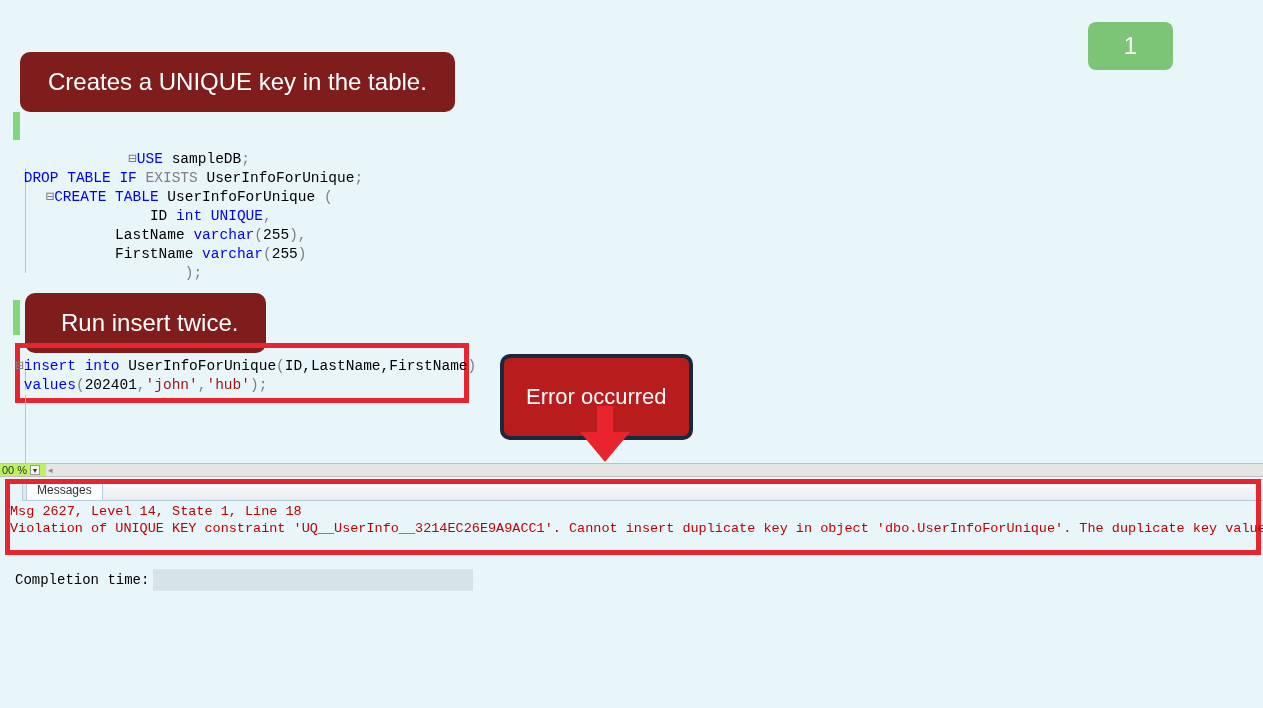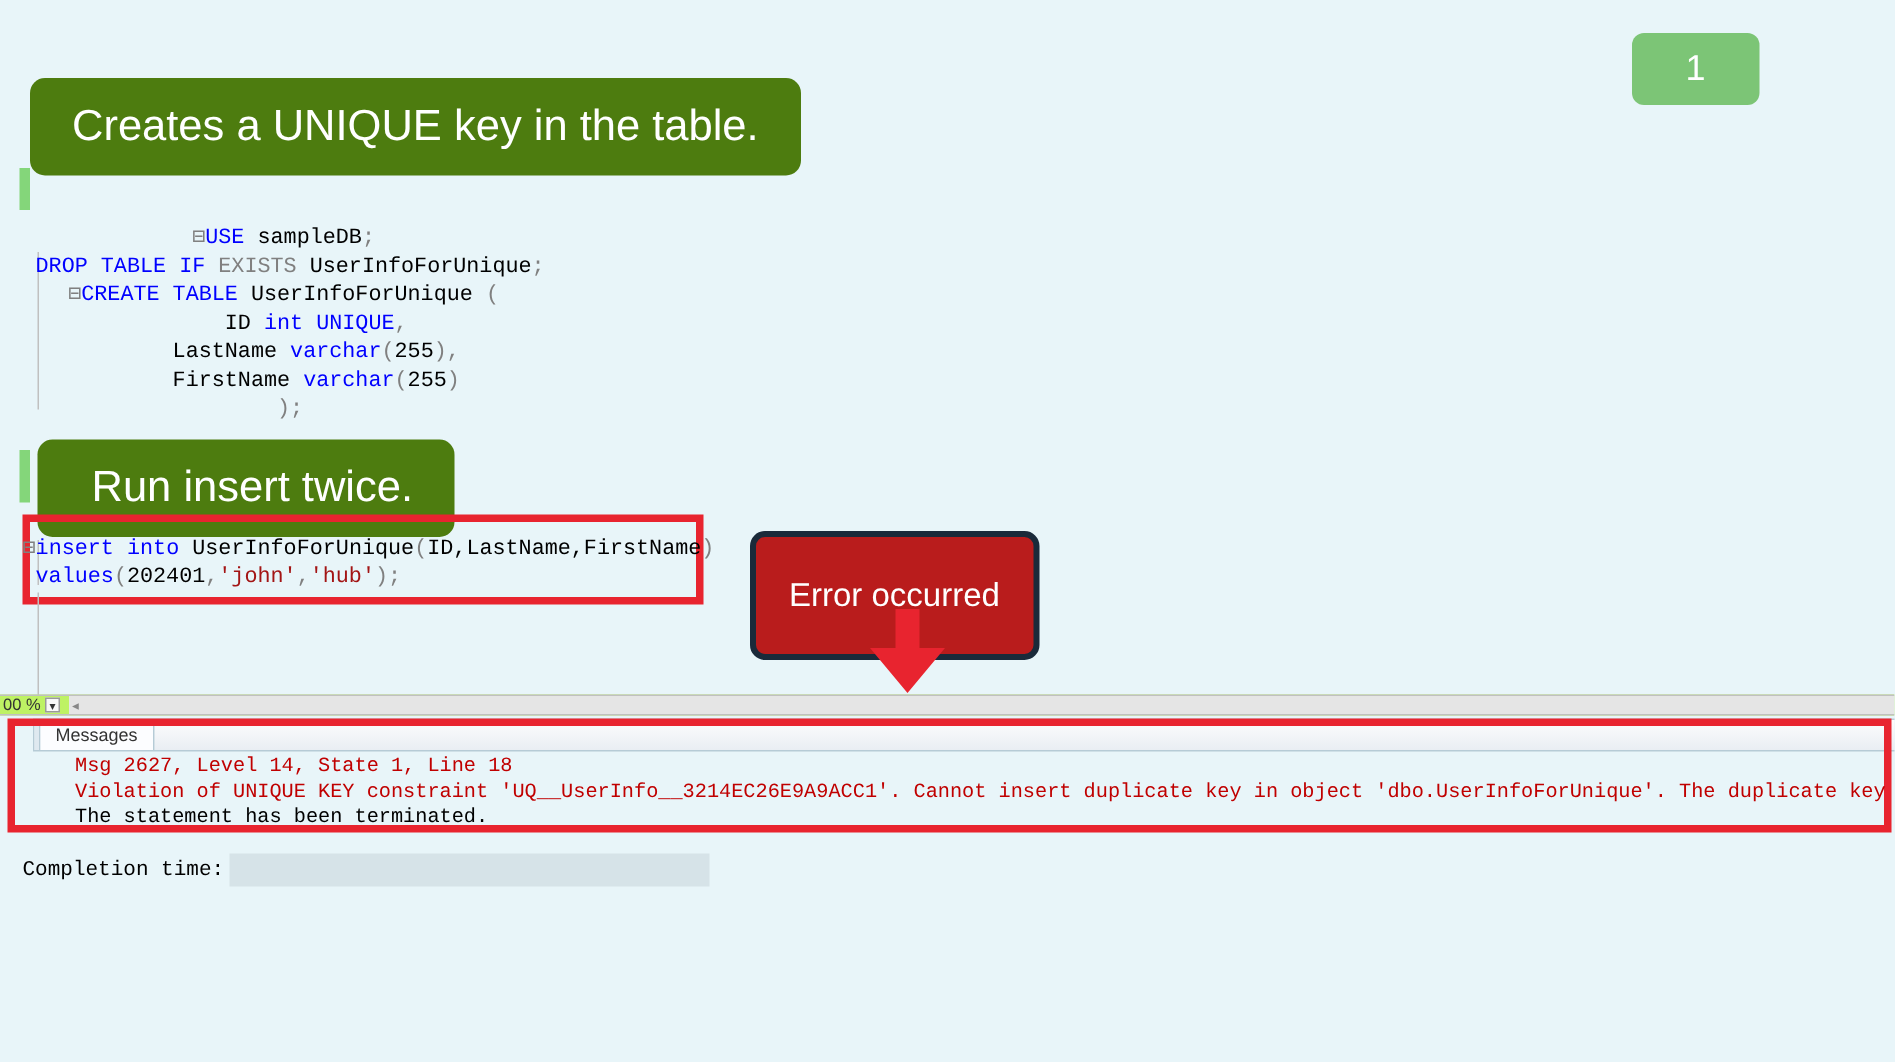--- a/index.html
+++ b/index.html
@@ -5,23 +5,23 @@
   * { box-sizing: border-box; margin: 0; padding: 0; }
   body {
     background: #e8f5f9;
     font-family: -apple-system, BlinkMacSystemFont, "Segoe UI", sans-serif;
     width: 1263px;
     height: 708px;
     overflow: hidden;
     position: relative;
   }
   .callout-blue {
-    background: #4d7c0f;
+    background: #7f1d1d;
     color: #fff;
-    font-size: 29px;
+    font-size: 24px;
     font-weight: 500;
     padding: 16px 28px;
     border-radius: 10px;
     display: inline-block;
   }
   .badge-green {
     background: #7cc576;
     color: #fff;
     font-size: 24px;
     font-weight: 500;
@@ -152,21 +152,20 @@
   .messages-body {
     position: absolute;
     left: 10px;
     top: 503px;
     right: 0;
     font-family: Consolas, "Courier New", monospace;
     font-size: 13.5px;
     line-height: 17px;
     white-space: nowrap;
     overflow: hidden;
-    padding-left: 40px;
   }
   .msg-err { color: #c00000; }
   .msg-normal { color: #000; }
 
   .completion-row {
     position: absolute;
     left: 15px;
     top: 569px;
     font-family: Consolas, "Courier New", monospace;
     font-size: 14px;
@@ -262,19 +261,18 @@
   <div class="messages-tab">
     <span>Messages</span>
   </div>
 </div>
 
 <div id="redbox-msg" class="red-box"></div>
 
 <div class="messages-body">
 <div class="msg-err">Msg 2627, Level 14, State 1, Line 18</div>
 <div class="msg-err">Violation of UNIQUE KEY constraint 'UQ__UserInfo__3214EC26E9A9ACC1'. Cannot insert duplicate key in object 'dbo.UserInfoForUnique'. The duplicate key value i</div>
-<div class="msg-normal">The statement has been terminated.</div>
 </div>
 
 <div class="completion-row">
   <span>Completion time:</span>
   <span class="completion-redact"></span>
 </div>
 
 </body></html>

